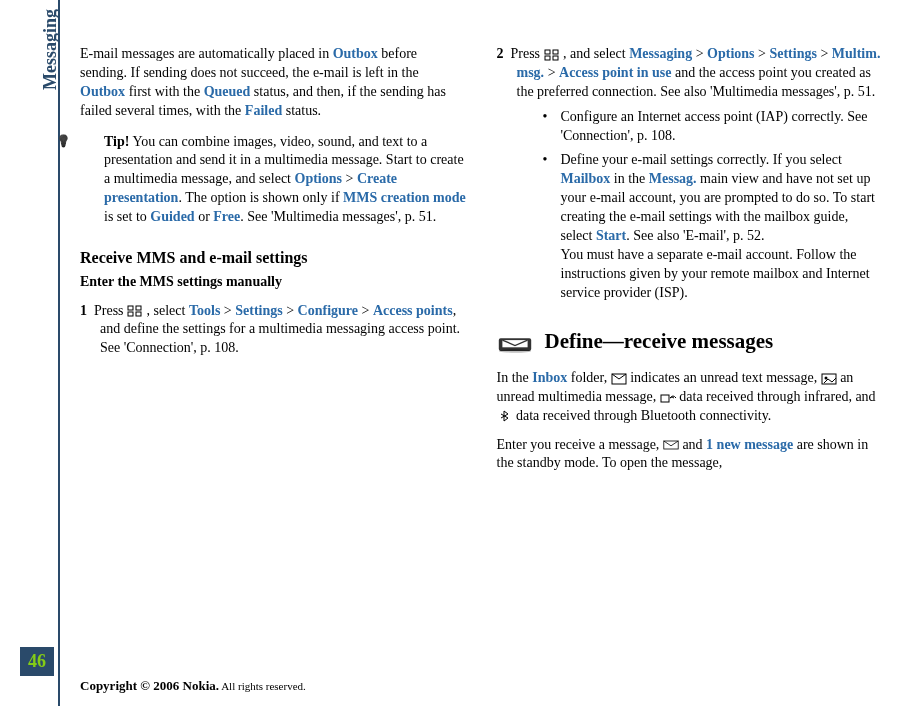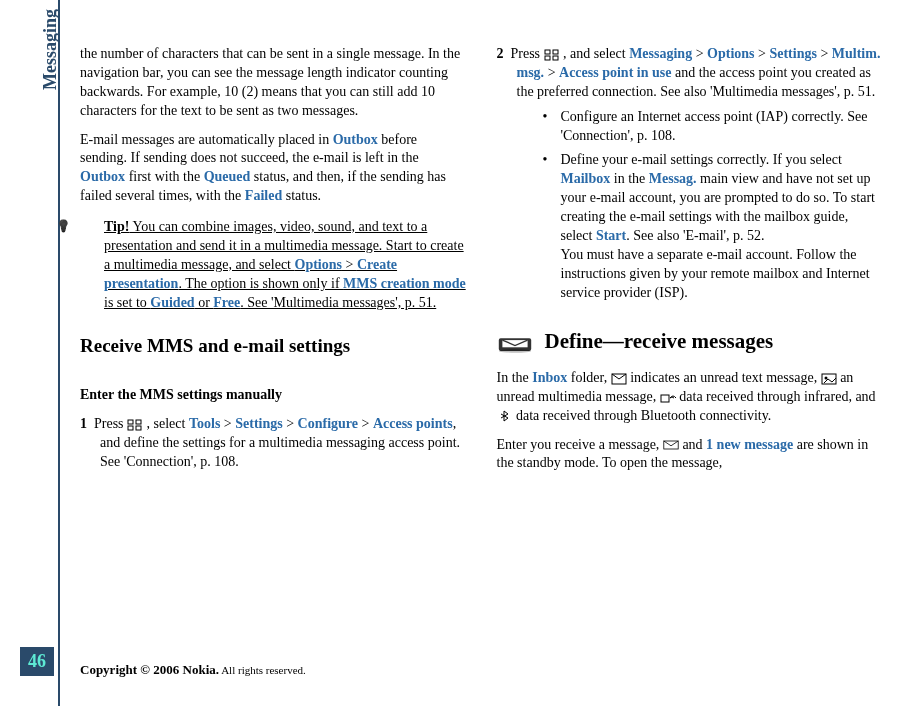--- a/index.html
+++ b/index.html
@@ -1,55 +1,54 @@
 <!DOCTYPE html>
 <html><head>
   <meta charset="utf-8">
   <style>
     * { box-sizing: border-box; margin: 0; padding: 0; }
     body { font-family: Georgia, 'Times New Roman', serif; color: #000; width: 903px; height: 706px; position: relative; background: #fff; }
     .sidebar { position: absolute; left: 0; top: 0; width: 60px; height: 706px; border-right: 2px solid #2a4a6a; }
     .vertical-label { position: absolute; left: 40px; top: 90px; transform: rotate(-90deg); transform-origin: left top; font-size: 18px; color: #2a4a6a; font-weight: bold; }
-    .page-number { position: absolute; left: 20px; bottom: 30px; background: #2a4a6a; color: #5eead4; padding: 4px 8px; font-size: 18px; font-weight: bold; }
+    .page-number { position: absolute; left: 20px; bottom: 30px; background: #2a4a6a; color: #84cc16; padding: 4px 8px; font-size: 18px; font-weight: bold; }
     .main { position: absolute; left: 80px; top: 45px; right: 20px; bottom: 60px; }
     .columns { display: flex; gap: 30px; height: 100%; }
     .col { flex: 1; font-size: 14px; line-height: 1.35; }
     .col p { margin-bottom: 10px; }
     .link { color: #2a6aa8; font-weight: bold; }
-    .tip-section { margin: 12px 0 16px 0; padding-left: 24px; text-decoration: underline; }
+    .tip-section { margin: 12px 0 16px 0; padding-left: 24px; }
     .tip-bulb { position: relative; }
     .tip-bulb::before { content: "💡"; position: absolute; left: -24px; top: 0; font-size: 12px; filter: grayscale(100%) brightness(0.3); }
     .tip-label { font-weight: bold; }
-    .section-head { font-size: 19px; font-weight: bold; margin: 20px 0 28px 0; }
+    .section-head { font-size: 16px; font-weight: bold; margin: 20px 0 4px 0; }
     .bold { font-weight: bold; }
     .step-num { font-weight: bold; }
     .step { margin-bottom: 6px; padding-left: 20px; text-indent: -20px; }
     .bullet-list { margin: 6px 0 12px 0; padding-left: 20px; }
     .bullet-item { margin-bottom: 6px; list-style: none; position: relative; padding-left: 0; margin-left: 44px; }
     .bullet-item::before { content: "•"; position: absolute; left: -18px; font-size: 14px; }
     .inbox-head-row { display: flex; align-items: center; gap: 12px; margin-top: 24px; margin-bottom: 14px; }
     .inbox-icon { width: 36px; height: 24px; }
     .inbox-title { font-size: 21px; font-weight: bold; }
     .small-icon { display: inline-block; width: 16px; height: 12px; vertical-align: middle; }
-    .footer { position: absolute; left: 80px; bottom: 28px; font-size: 13px; }
+    .footer { position: absolute; left: 80px; bottom: 12px; font-size: 13px; }
     .footer .brand { font-weight: bold; }
     .footer .small { font-size: 11px; }
   </style>
 </head>
 <body>
 
 <div class="sidebar">
   <div class="vertical-label">Messaging</div>
   <div class="page-number">46</div>
 </div>
 
 <div class="main">
   <div class="columns">
     <div class="col">
-      <p>the number of characters that can be sent in a single message. In the navigation bar, you can see the message length indicator counting backwards. For example, 10 (2) means that you can still add 10 characters for the text to be sent as two messages.</p>
       <p>
         <span>E-mail messages are automatically placed in </span><span class="link">Outbox</span><span> before sending. If sending does not succeed, the e-mail is left in the </span><span class="link">Outbox</span><span> first with the </span><span class="link">Queued</span><span> status, and then, if the sending has failed several times, with the </span><span class="link">Failed</span><span> status.</span>
       </p>
       <div class="tip-section tip-bulb">
         <span class="tip-label">Tip!</span><span> You can combine images, video, sound, and text to a presentation and send it in a multimedia message. Start to create a multimedia message, and select </span><span class="link">Options</span><span> &gt; </span><span class="link">Create presentation</span><span>. The option is shown only if </span><span class="link">MMS creation mode</span><span> is set to </span><span class="link">Guided</span><span> or </span><span class="link">Free</span><span>. See 'Multimedia messages', p. 51.</span>
       </div>
       <div class="section-head">Receive MMS and e-mail settings</div>
       <p class="bold">Enter the MMS settings manually</p>
       <div class="step">
         <span class="step-num">1</span>&nbsp;&nbsp;<span>Press </span><svg class="small-icon" viewBox="0 0 16 12">

